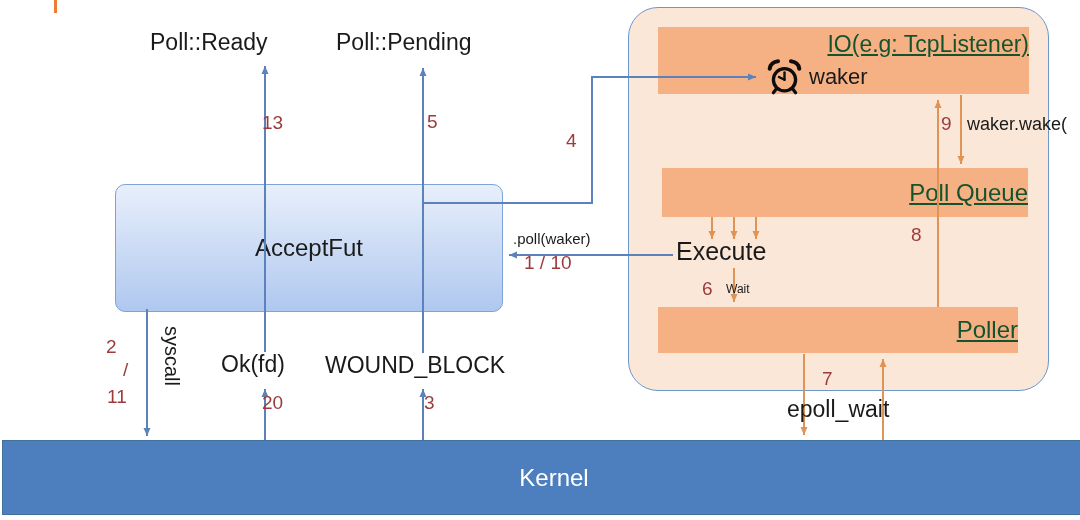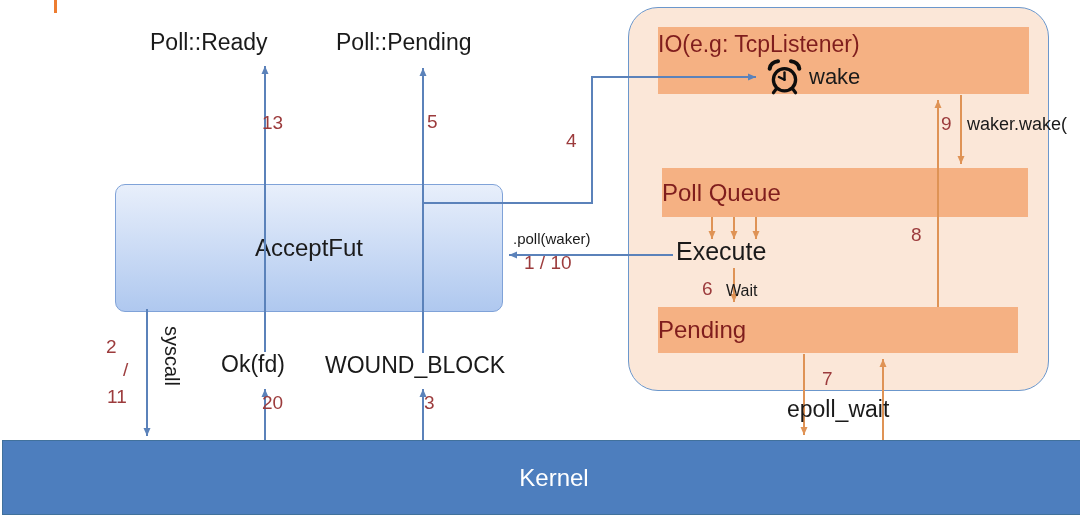--- a/index.html
+++ b/index.html
@@ -23,62 +23,62 @@
     font-size:24px;color:#1b1b1b;
   }
   
   #runtime{
     left:628px;top:7px;width:419px;height:382px;border-radius:30px;
     background:var(--container-fill);
     border:1.5px solid var(--container-border);
   }
   .obar{
     position:absolute;background:var(--bar-fill);
-    display:flex;align-items:center;justify-content:flex-start;
-    color:#7f1d1d;font-size:24px;
+    display:flex;align-items:center;justify-content:flex-end;
+    color:#14532d;font-size:24px;text-decoration:underline;
   }
   #io-bar{left:658px;top:27px;width:371px;height:67px;align-items:flex-start;}
   #io-title{margin-top:4px;font-size:23px;}
   #tq-bar{left:662px;top:168px;width:366px;height:49px;}
   #poller-bar{left:658px;top:307px;width:360px;height:46px;}
   
   #kernel{
     left:2px;top:440px;width:1074px;height:73px;
     background:var(--kernel-fill);border:1px solid var(--kernel-border);
     display:flex;align-items:center;justify-content:center;
     color:#ffffff;font-size:24px;position:absolute;padding-left:14px;
   }
   #overlay{left:0;top:0;pointer-events:none;}
   #syscall-label{
     left:183px;top:326px;font-size:20px;transform:rotate(90deg);transform-origin:0 0;
   }
   #waker-row{left:766px;top:57px;display:flex;align-items:center;gap:6px;}
   #waker-text{font-size:22px;color:var(--text);}
   #wakerwake-label{left:967px;top:114px;font-size:18px;}
   #pollwaker-label{left:513px;top:230px;font-size:15px;}
-  #wait-label{left:726px;top:282px;font-size:16px;}
+  #wait-label{left:726px;top:282px;font-size:12px;}
   .big{font-size:23px;}
 </style>
 </head>
 <body>
 
 <div id="tick" class="abs"></div>
 
 <div id="runtime" class="abs"></div>
 
 <div id="io-bar" class="obar">
   <span id="io-title">IO(e.g: TcpListener)</span>
 </div>
 
 <div id="tq-bar" class="obar">
   <span>Poll Queue</span>
 </div>
 
 <div id="poller-bar" class="obar">
-  <span>Pending</span>
+  <span>Poller</span>
 </div>
 
 <div id="acceptfut" class="abs">
   <span>AcceptFut</span>
 </div>
 
 <div id="kernel">
   <span>Kernel</span>
 </div>
 
@@ -117,21 +117,21 @@
     <g stroke="#0d0d0d" fill="none" stroke-linecap="round">
       <circle cx="20" cy="24" r="12" stroke-width="3.6"></circle>
       <path d="M13 4 A 10 9 0 0 0 4 12" stroke-width="4.4"></path>
       <path d="M27 4 A 10 9 0 0 1 36 12" stroke-width="4.4"></path>
       <path d="M20 24 L20 16" stroke-width="2.6"></path>
       <path d="M20 24 L14 21" stroke-width="2.6"></path>
       <path d="M11 34 L8 38" stroke-width="3.4"></path>
       <path d="M29 34 L32 38" stroke-width="3.4"></path>
     </g>
   </svg>
-  <span id="waker-text">wake</span>
+  <span id="waker-text">waker</span>
 </div>
 
 <div class="lbl big" style="left:150px;top:29px;">Poll::Ready</div>
 <div class="lbl big" style="left:336px;top:29px;">Poll::Pending</div>
 <div class="lbl big" style="left:221px;top:351px;">Ok(fd)</div>
 <div class="lbl big" style="left:325px;top:352px;">WOUND_BLOCK</div>
 <div class="lbl" id="syscall-label">syscall</div>
 <div class="lbl" id="pollwaker-label">.poll(waker)</div>
 <div class="lbl" style="left:676px;top:237px;font-size:25px;">Execute</div>
 <div class="lbl" id="wait-label">Wait</div>

